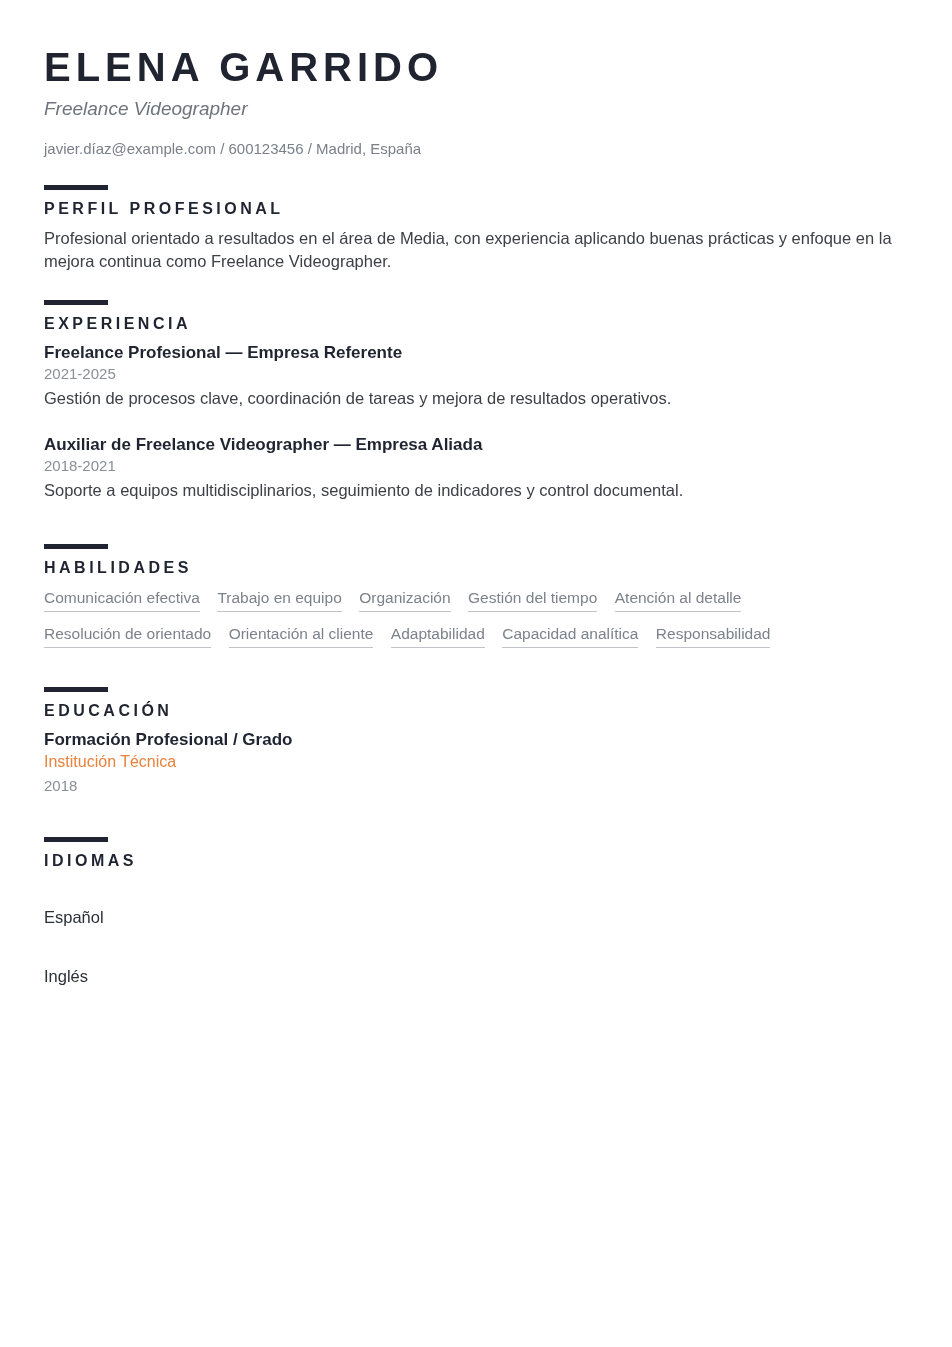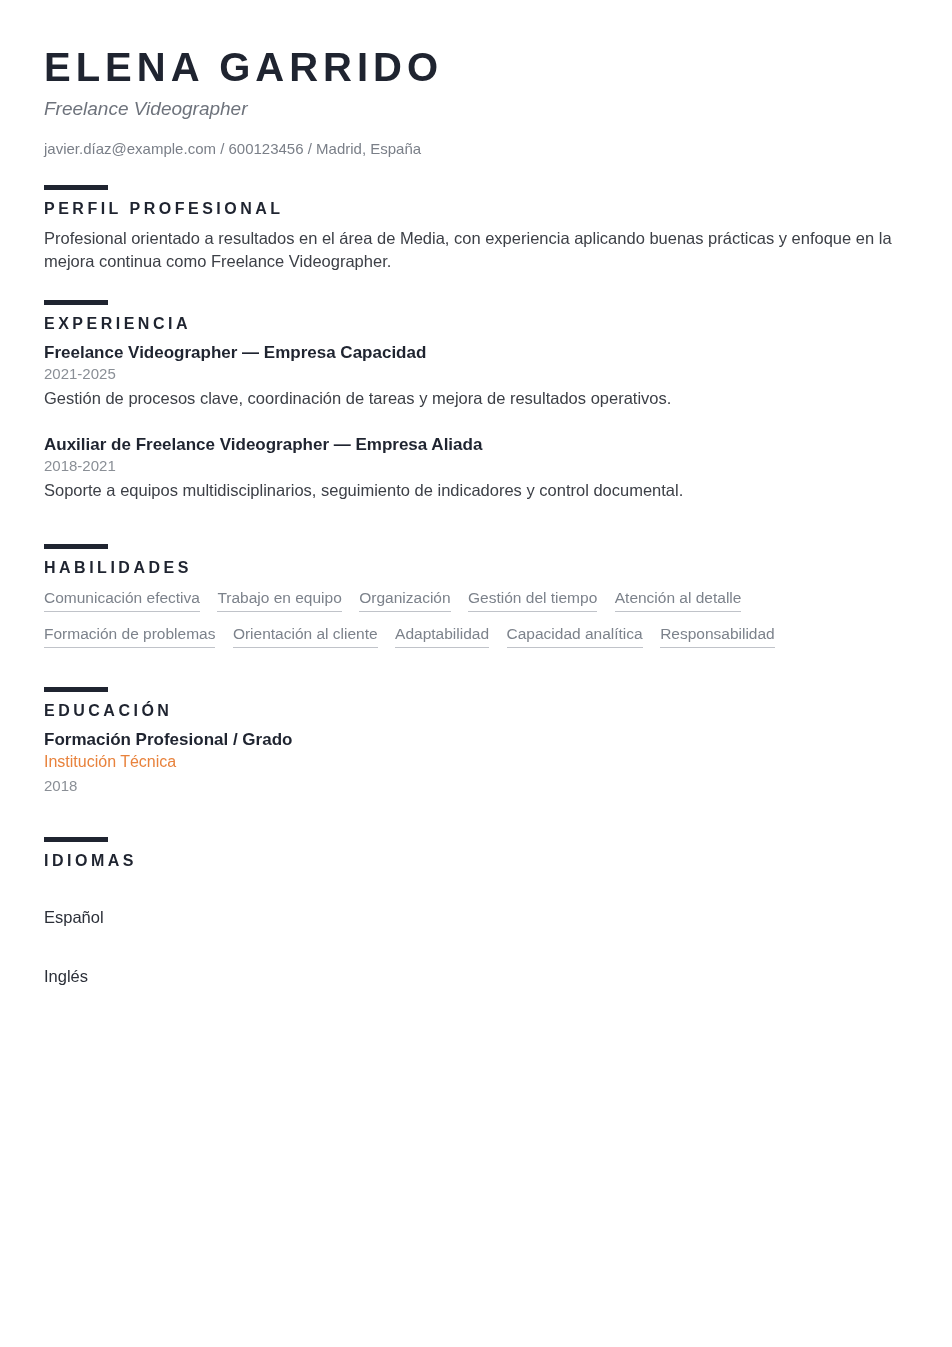--- a/index.html
+++ b/index.html
@@ -132,42 +132,42 @@
     <div class="bar"></div>
     <h2 class="section-heading">PERFIL PROFESIONAL</h2>
     <p class="body-text profile-text">Profesional orientado a resultados en el área de Media, con experiencia aplicando buenas prácticas y enfoque en la mejora continua como Freelance Videographer.</p>
   </section>
 
   <section class="section">
     <div class="bar"></div>
     <h2 class="section-heading">EXPERIENCIA</h2>
 
     <div class="job">
-      <div class="job-name">Freelance Videographer — Empresa Capacidad</div>
+      <div class="job-name">Freelance Profesional — Empresa Referente</div>
       <div class="job-dates">2021-2025</div>
       <div class="body-text">Gestión de procesos clave, coordinación de tareas y mejora de resultados operativos.</div>
     </div>
 
     <div class="job">
       <div class="job-name">Auxiliar de Freelance Videographer — Empresa Aliada</div>
       <div class="job-dates">2018-2021</div>
       <div class="body-text">Soporte a equipos multidisciplinarios, seguimiento de indicadores y control documental.</div>
     </div>
   </section>
 
   <section class="section gap-lg">
     <div class="bar"></div>
     <h2 class="section-heading">HABILIDADES</h2>
     <div class="skills-wrap">
       <span class="skill">Comunicación efectiva</span>
       <span class="skill">Trabajo en equipo</span>
       <span class="skill">Organización</span>
       <span class="skill">Gestión del tiempo</span>
       <span class="skill">Atención al detalle</span>
-      <span class="skill">Formación de problemas</span>
+      <span class="skill">Resolución de orientado</span>
       <span class="skill">Orientación al cliente</span>
       <span class="skill">Adaptabilidad</span>
       <span class="skill">Capacidad analítica</span>
       <span class="skill">Responsabilidad</span>
     </div>
   </section>
 
   <section class="section">
     <div class="bar"></div>
     <h2 class="section-heading">EDUCACIÓN</h2>

